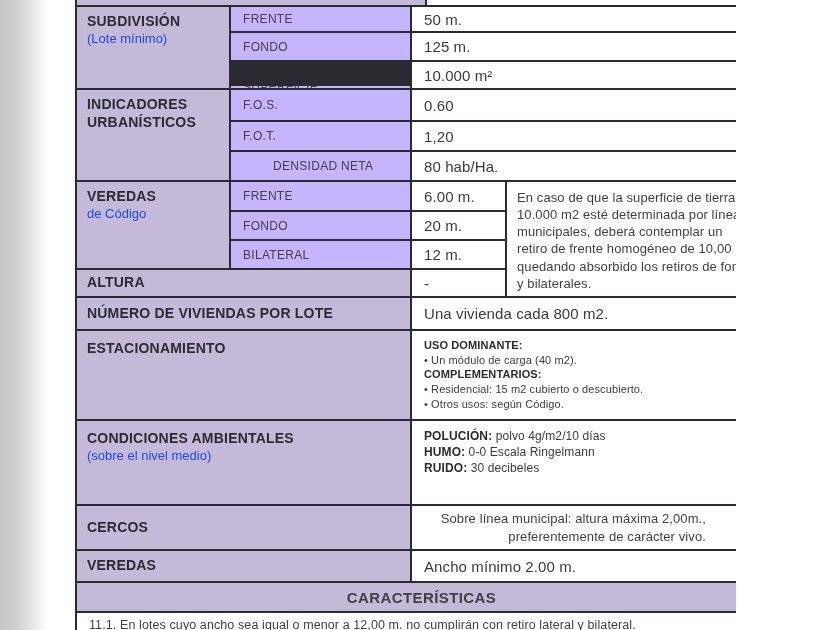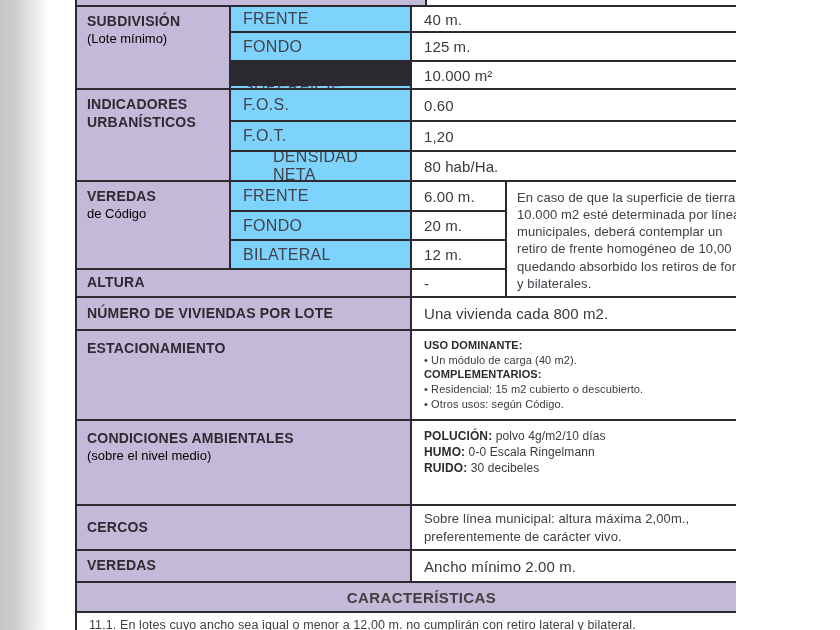--- a/index.html
+++ b/index.html
@@ -34,24 +34,24 @@
   .cell{
     background:#fff;overflow:hidden;box-sizing:border-box;
     display:flex;align-items:center;padding:0 12px;
     font-size:15px;color:#3a3940;letter-spacing:.1px;
   }
   .cat{
     background:#c4b9d8;font-weight:bold;color:#2c2b31;font-size:14px;
     flex-direction:column;align-items:flex-start;justify-content:flex-start;
     padding:6px 10px 0 10px;letter-spacing:.2px;line-height:1.25;
   }
-  .cat .sub{font-weight:normal;font-size:13px;color:#000000;letter-spacing:0;}
+  .cat .sub{font-weight:normal;font-size:13px;color:#1d4ed8;letter-spacing:0;}
   .cat-mid{justify-content:center;padding-top:0;}
   .sublbl{
-    background:#7dd3fc;font-size:16px;color:#43424a;letter-spacing:.3px;
+    background:#c4b5fd;font-size:12px;color:#43424a;letter-spacing:.3px;
   }
   .val{font-size:15px;color:#3a3940;}
   .note-cell{
     align-items:flex-start;padding:7px 10px;font-size:13px;line-height:1.32;color:#3f3e45;
   }
   .multi{
     flex-direction:column;align-items:flex-start;justify-content:flex-start;
     padding:7px 12px;font-size:11px;line-height:1.34;color:#3a3940;
   }
   .multi b{color:#2c2b31;}
@@ -77,21 +77,21 @@
     <div class="w"></div>
   </div>
 
   <div class="tbl">
 
     <div class="cell cat" style="grid-column:1;grid-row:1/4;">
       <span>SUBDIVISIÓN</span>
       <span class="sub">(Lote mínimo)</span>
     </div>
     <div class="cell sublbl" style="grid-column:2;grid-row:1;">FRENTE</div>
-    <div class="cell val" style="grid-column:3/5;grid-row:1;">40 m.</div>
+    <div class="cell val" style="grid-column:3/5;grid-row:1;">50 m.</div>
     <div class="cell sublbl" style="grid-column:2;grid-row:2;">FONDO</div>
     <div class="cell val" style="grid-column:3/5;grid-row:2;">125 m.</div>
     <div class="cell sublbl" style="grid-column:2;grid-row:3;margin-top:24px;">SUPERFICIE</div>
     <div class="cell val" style="grid-column:3/5;grid-row:3;">10.000 m²</div>
 
     <div class="cell cat" style="grid-column:1;grid-row:4/7;">
       <span style="width:120px;">INDICADORES URBANÍSTICOS</span>
     </div>
     <div class="cell sublbl" style="grid-column:2;grid-row:4;">F.O.S.</div>
     <div class="cell val" style="grid-column:3/5;grid-row:4;">0.60</div>
@@ -131,21 +131,21 @@
       <span>CONDICIONES AMBIENTALES</span>
       <span class="sub">(sobre el nivel medio)</span>
     </div>
     <div class="cell multi" style="grid-column:3/5;grid-row:13;font-size:12px;">
       <div><b>POLUCIÓN:</b> <span>polvo 4g/m2/10 días</span></div>
       <div><b>HUMO:</b> <span>0-0 Escala Ringelmann</span></div>
       <div><b>RUIDO:</b> <span>30 decibeles</span></div>
     </div>
 
     <div class="cell cat cat-mid" style="grid-column:1/3;grid-row:14;">CERCOS</div>
-    <div class="cell wrapval" style="grid-column:3/5;grid-row:14;">Sobre línea municipal: altura máxima 2,00m., preferentemente de carácter vivo.</div>
+    <div class="cell wrapval" style="grid-column:3/5;grid-row:14;text-align:right;">Sobre línea municipal: altura máxima 2,00m., preferentemente de carácter vivo.</div>
 
     <div class="cell cat cat-mid" style="grid-column:1/3;grid-row:15;">VEREDAS</div>
     <div class="cell val" style="grid-column:3/5;grid-row:15;">Ancho mínimo 2.00 m.</div>
 
     <div class="cell header-band" style="grid-column:1/5;grid-row:16;">CARACTERÍSTICAS</div>
 
     <div class="cell footnote" style="grid-column:1/5;grid-row:17;">11.1. En lotes cuyo ancho sea igual o menor a 12,00 m. no cumplirán con retiro lateral y bilateral.</div>
 
   </div>
 </div>

